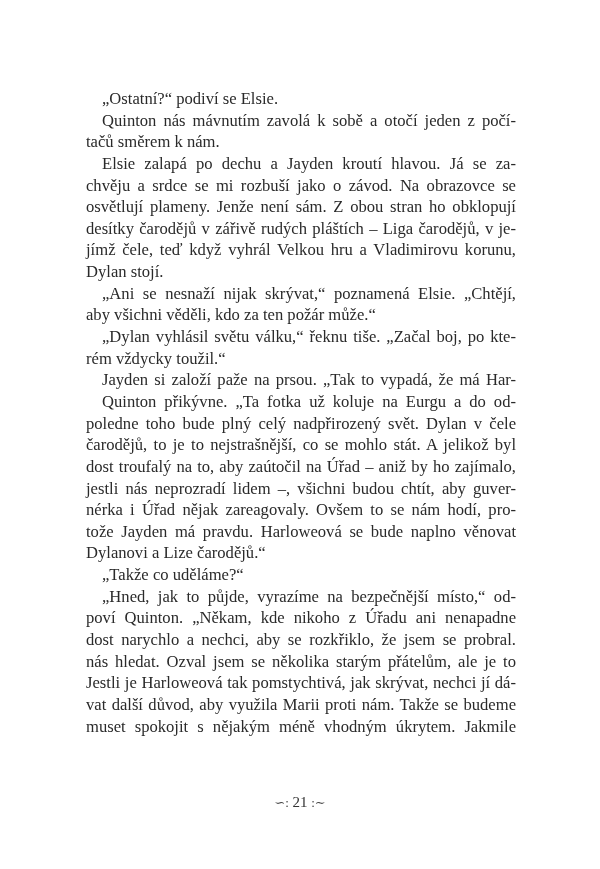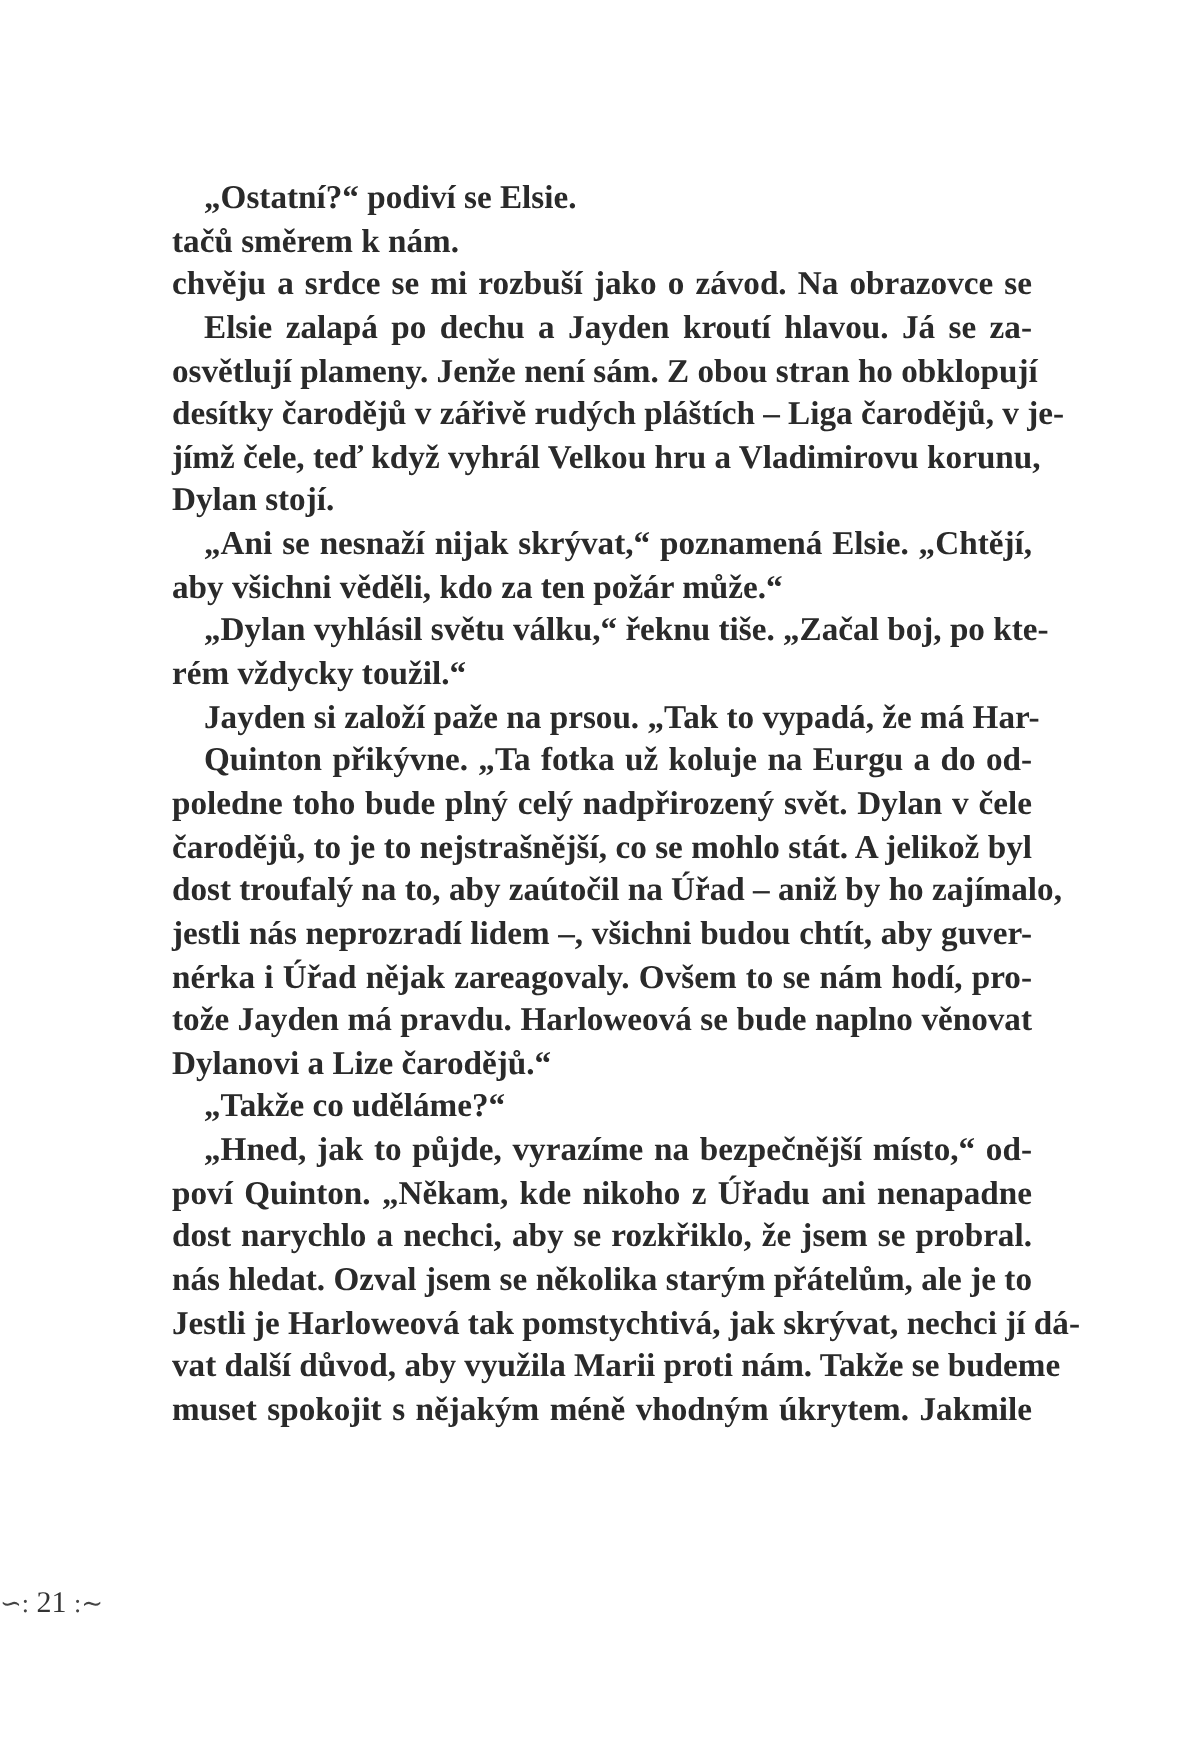--- a/index.html
+++ b/index.html
@@ -1,34 +1,35 @@
 <!DOCTYPE html>
 <html><head>
 <meta charset="utf-8">
 <style>
   html, body { margin: 0; padding: 0; background: #ffffff; }
   body { width: 600px; height: 869px; position: relative; overflow: hidden; }
   .page { position: absolute; left: 86px; top: 88px; width: 430px;
     font-family: "Liberation Serif", "DejaVu Serif", serif; font-size: 16.6px;
-    line-height: 21.65px; color: #2a2a2a; font-weight: bold; }
+    line-height: 21.65px; color: #2a2a2a; }
   .line { display: block; white-space: nowrap; text-align: justify; text-align-last: justify; height: 21.65px; }
   .line.last { text-align-last: left; }
   .line.indent { padding-left: 16px; }
-  .footer { position: absolute; left: 0; right: 0; top: 794px; 
+  .footer { position: absolute; left: 0; right: 0; top: 794px; text-align: center;
     font-family: "Liberation Serif", "DejaVu Serif", serif; font-size: 15px; color: #333; }
   .orn { font-size: 13px; color: #444; }
 </style>
 </head>
 <body>
 
 <div class="page" id="page-body">
     <span class="line indent last">„Ostatní?“ podiví se Elsie.</span>
+    <span class="line indent">Quinton nás mávnutím zavolá k sobě a otočí jeden z počí-</span>
     <span class="line last">tačů směrem k nám.</span>
+    <span class="line indent">Elsie zalapá po dechu a Jayden kroutí hlavou. Já se za-</span>
     <span class="line">chvěju a srdce se mi rozbuší jako o závod. Na obrazovce se</span>
-    <span class="line indent">Elsie zalapá po dechu a Jayden kroutí hlavou. Já se za-</span>
     <span class="line">osvětlují plameny. Jenže není sám. Z obou stran ho obklopují</span>
     <span class="line">desítky čarodějů v zářivě rudých pláštích – Liga čarodějů, v je-</span>
     <span class="line">jímž čele, teď když vyhrál Velkou hru a Vladimirovu korunu,</span>
     <span class="line last">Dylan stojí.</span>
     <span class="line indent">„Ani se nesnaží nijak skrývat,“ poznamená Elsie. „Chtějí,</span>
     <span class="line last">aby všichni věděli, kdo za ten požár může.“</span>
     <span class="line indent">„Dylan vyhlásil světu válku,“ řeknu tiše. „Začal boj, po kte-</span>
     <span class="line last">rém vždycky toužil.“</span>
     <span class="line indent">Jayden si založí paže na prsou. „Tak to vypadá, že má Har-</span>
     <span class="line indent">Quinton přikývne. „Ta fotka už koluje na Eurgu a do od-</span>

